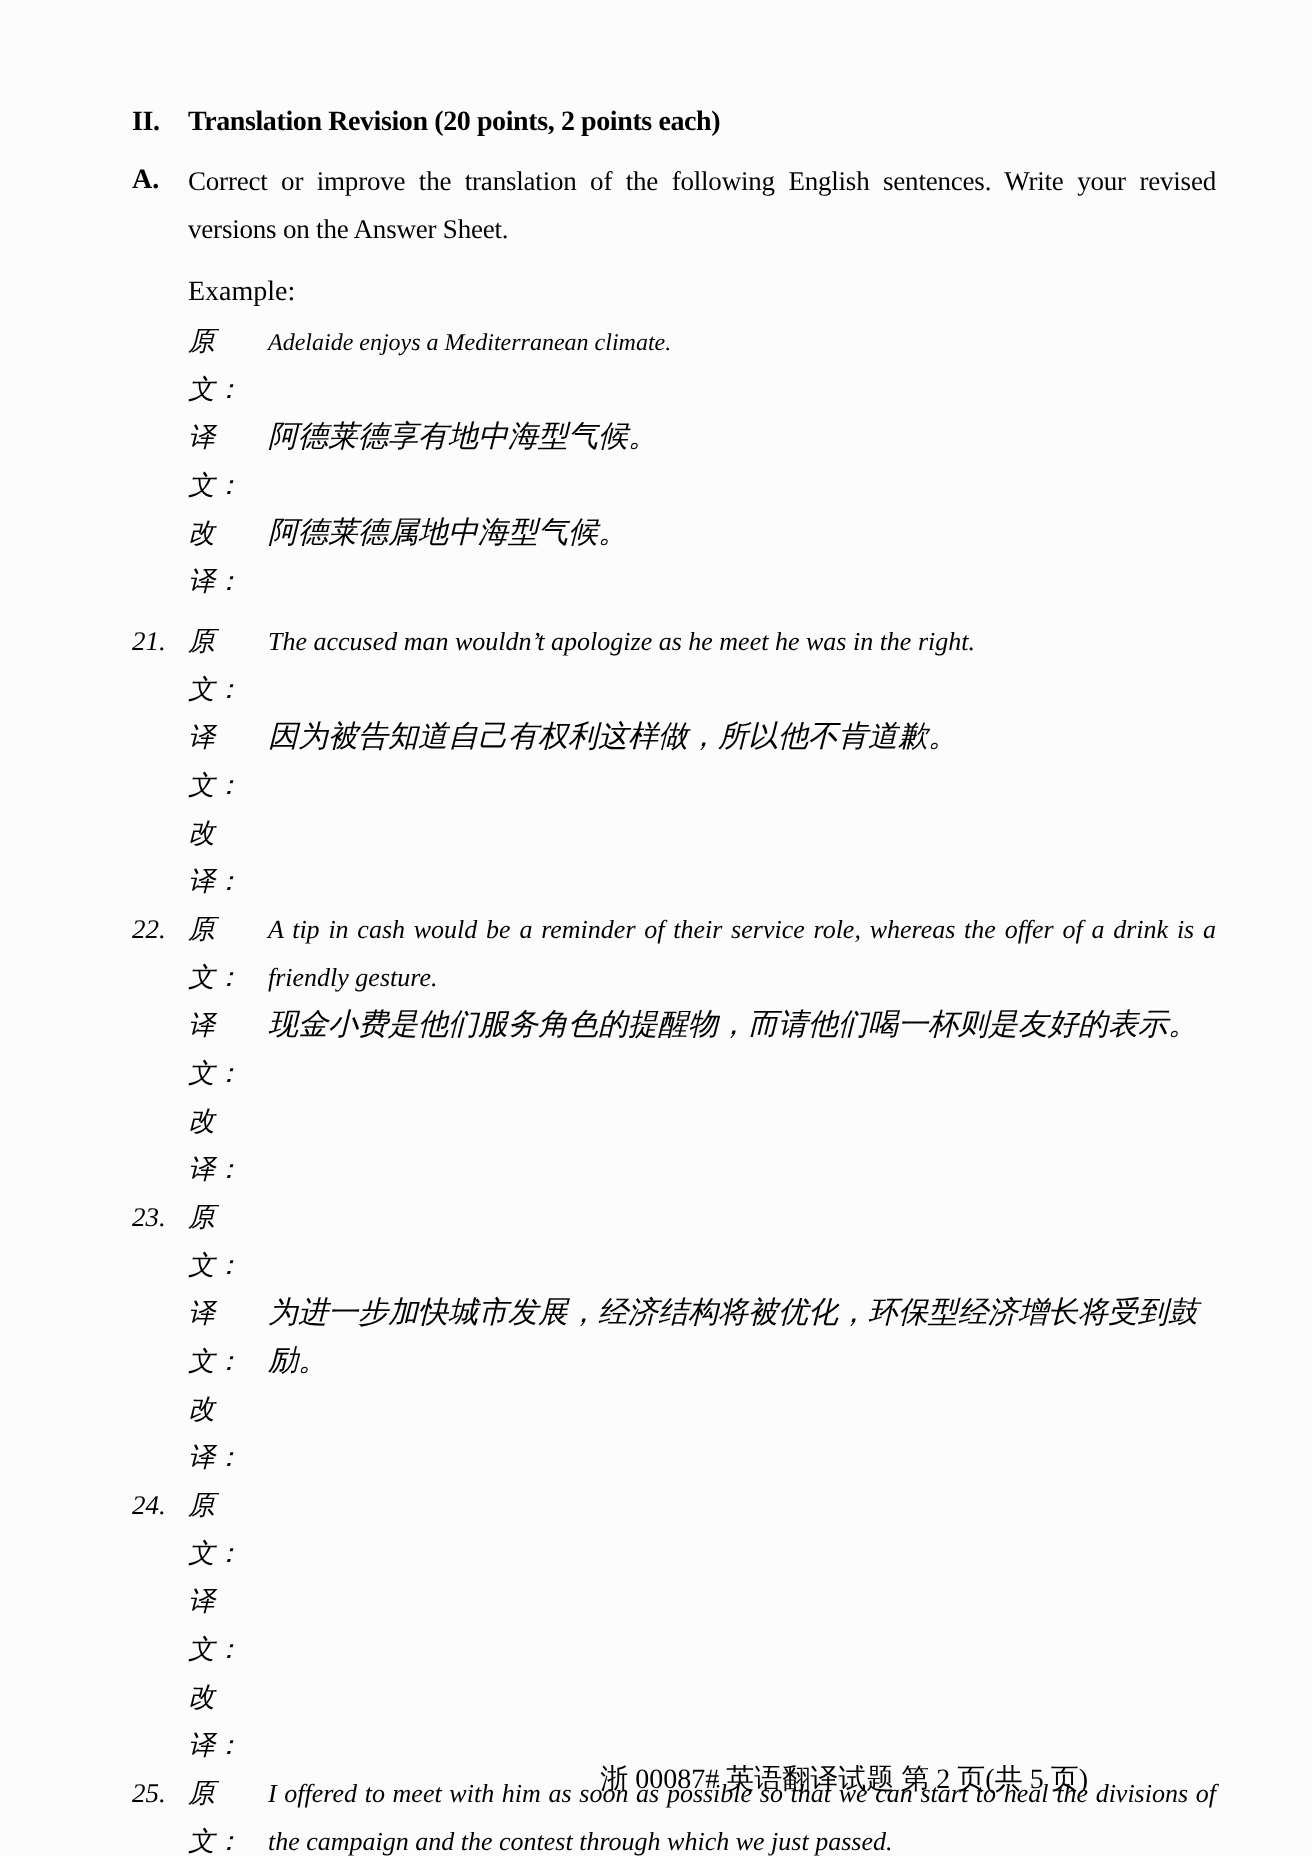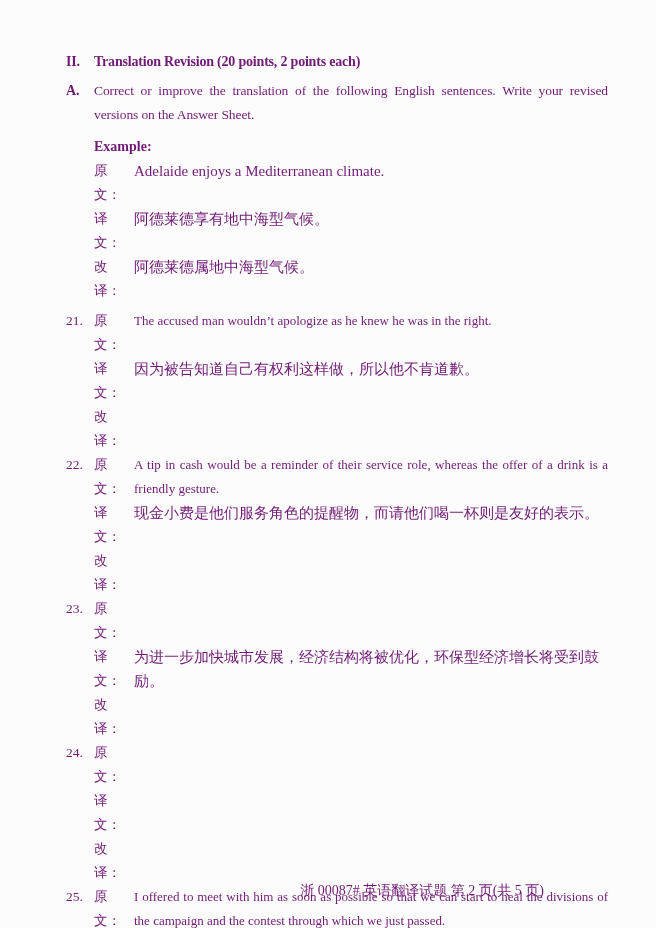--- a/index.html
+++ b/index.html
@@ -2,38 +2,38 @@
 <html><head>
 <meta charset="utf-8">
 <style>
   * { box-sizing: border-box; margin: 0; padding: 0; }
   html, body { background: #ffffff; }
   .page {
     position: relative;
     width: 656px;
     height: 928px;
     background: #fcfcfc;
-    color: #701a75;
+    color: #000000;
     font-family: "Liberation Serif", "DejaVu Serif", serif;
     padding: 50px 48px 0 66px;
     overflow: hidden;
   }
   .sec-head { display: flex; font-weight: bold; font-size: 14px; line-height: 24px; letter-spacing: -0.2px; }
   .sec-head .numcol { flex: none; width: 28px; }
   .part { display: flex; margin-top: 5px; }
   .part .lettercol { flex: none; width: 28px; font-weight: bold; font-size: 14px; line-height: 24px; }
   .part .ins { flex: 1; font-weight: normal; font-size: 13.5px; line-height: 24px; text-align: justify; letter-spacing: -0.1px; }
   .example { margin: 8px 0 6px 28px; }
-  .ex-head { font-weight: bold; font-size: 14px; line-height: 24px; }
-  .row { display: flex; line-height: 24px; }
+  .ex-head { font-weight: normal; font-size: 14px; line-height: 24px; }
+  .row { display: flex; line-height: 24px; font-style: italic; }
   .labelcol { flex: none; width: 40px; font-size: 13.5px; }
   .numcol2 { flex: none; width: 28px; font-size: 13.5px; }
   .text { flex: 1; }
   .en { font-size: 13px; text-align: justify; }
-  .en-last { font-size: 15px; }
+  .en-last { font-size: 12px; }
   .zh { font-size: 15px; }
   .zh-tight { font-size: 14px; letter-spacing: -0.4px; }
   .footer {
     position: absolute;
     top: 881px;
     left: 0;
     width: 544px;
     text-align: right;
     font-size: 14px;
     line-height: 20px;
@@ -67,21 +67,21 @@
     <div class="row">
       <span class="labelcol">改译：</span>
       <div class="text zh">阿德莱德属地中海型气候。</div>
     </div>
   </div>
 
   <div class="item">
     <div class="row">
       <span class="numcol2">21.</span>
       <span class="labelcol">原文：</span>
-      <div class="text en">The accused man wouldn’t apologize as he knew he was in the right.</div>
+      <div class="text en">The accused man wouldn’t apologize as he meet he was in the right.</div>
     </div>
     <div class="row">
       <span class="numcol2"></span>
       <span class="labelcol">译文：</span>
       <div class="text zh">因为被告知道自己有权利这样做，所以他不肯道歉。</div>
     </div>
     <div class="row">
       <span class="numcol2"></span>
       <span class="labelcol">改译：</span>
       <div class="text"></div>

